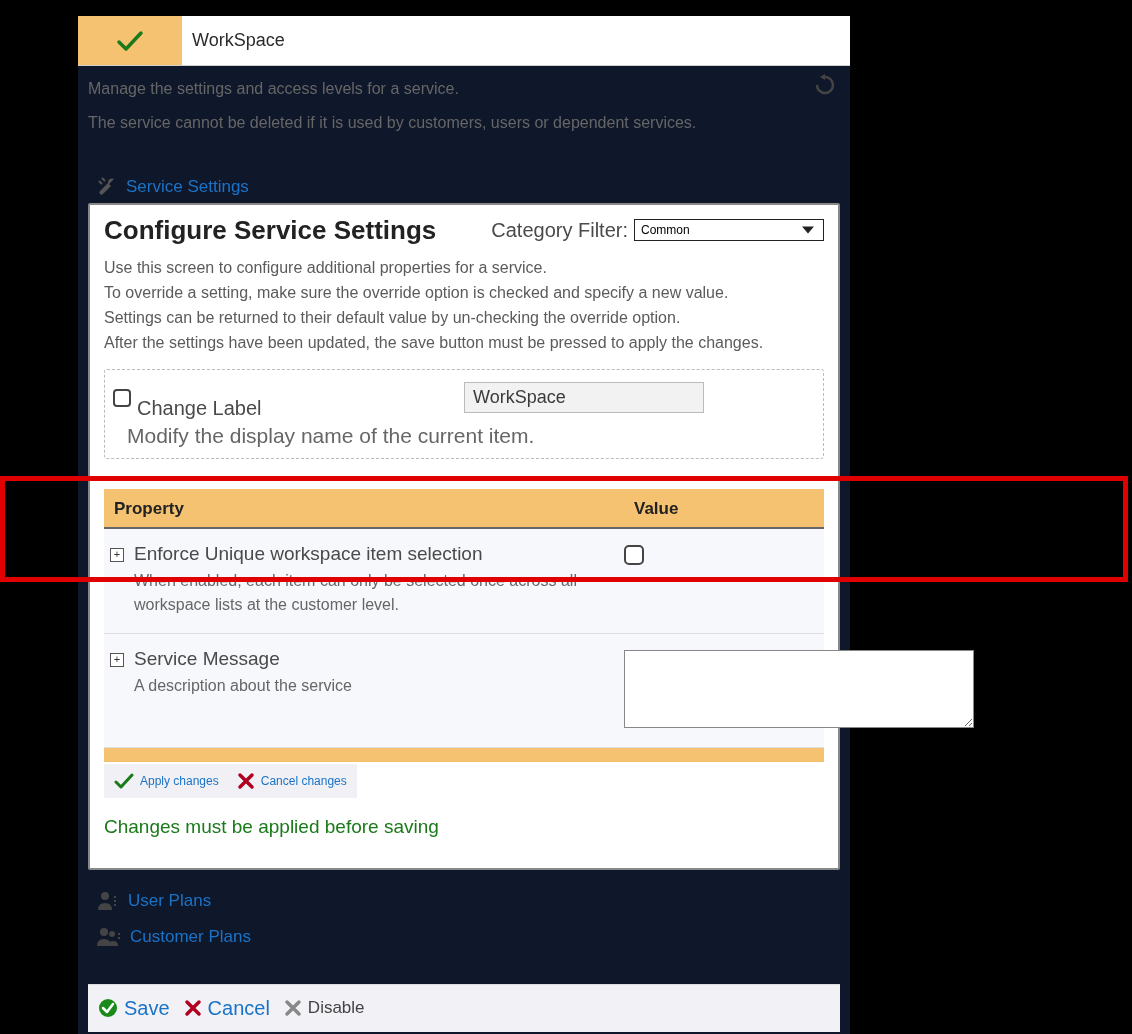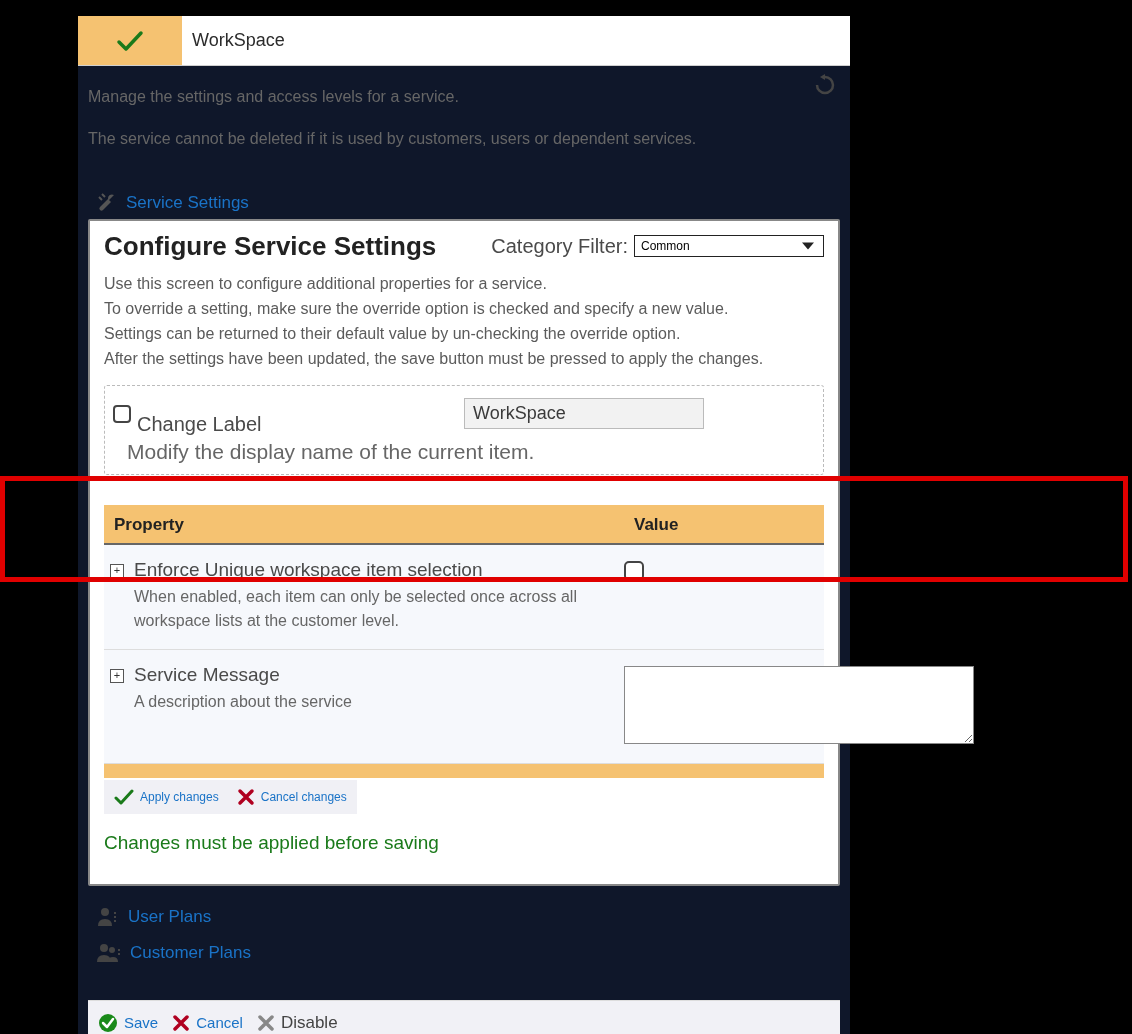--- a/index.html
+++ b/index.html
@@ -45,21 +45,21 @@
     background: #fff;
   }
   
   .page {
     padding: 0 10px 10px 10px;
   }
   .sub-desc {
     color: #666;
     font-size: 16px;
     line-height: 1.4;
-    margin-top: 20px;
+    margin-top: 12px;
   }
   .refresh-icon {
     position: absolute;
     right: 14px;
     top: 58px;
   }
   
   .section-link-row {
     display: flex;
     align-items: center;
@@ -216,21 +216,21 @@
   .footer-bar {
     border-top: 1px solid #ddd;
     background: #f1f1f6;
     display: flex;
     align-items: center;
     gap: 14px;
     padding: 12px 10px;
     margin-top: 36px;
   }
   .footer-btn { display: flex; align-items: center; gap: 6px; cursor: pointer; }
-  .footer-btn .txt-link { color: #1a73c7; font-size: 15px; }
+  .footer-btn .txt-link { color: #1a73c7; font-size: 20px; }
   .footer-btn .txt-plain { color: #444; font-size: 17px; }
   
   .highlight-rect {
     position: absolute;
     border: 5px solid #e00000;
     pointer-events: none;
   }
   
   svg { display: block; }
 </style>

